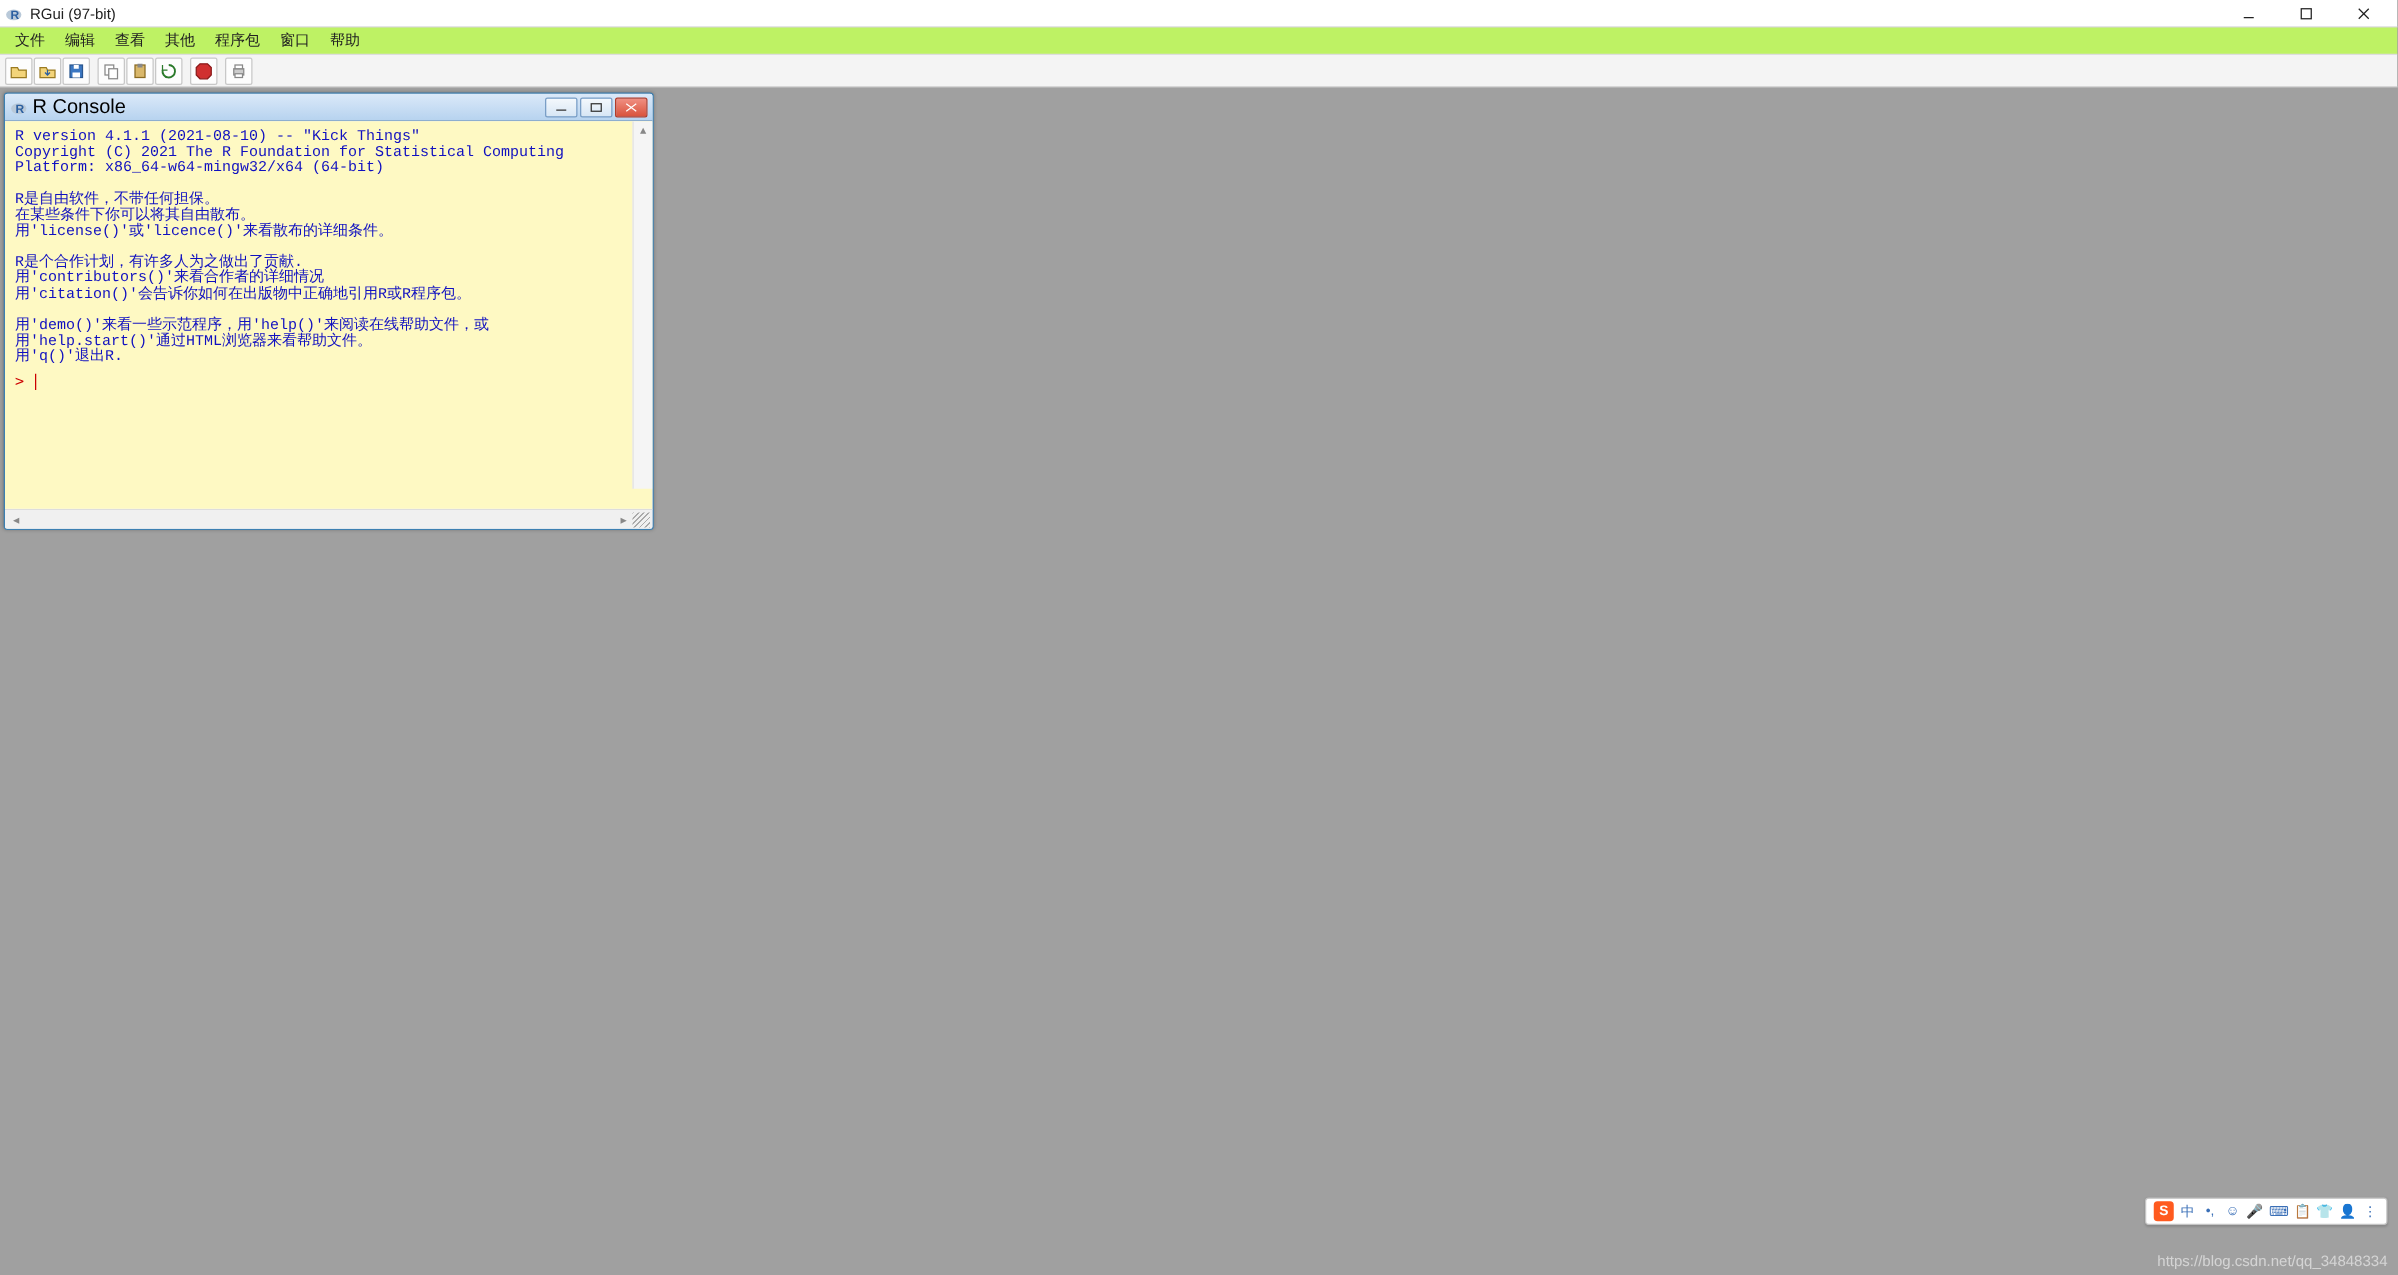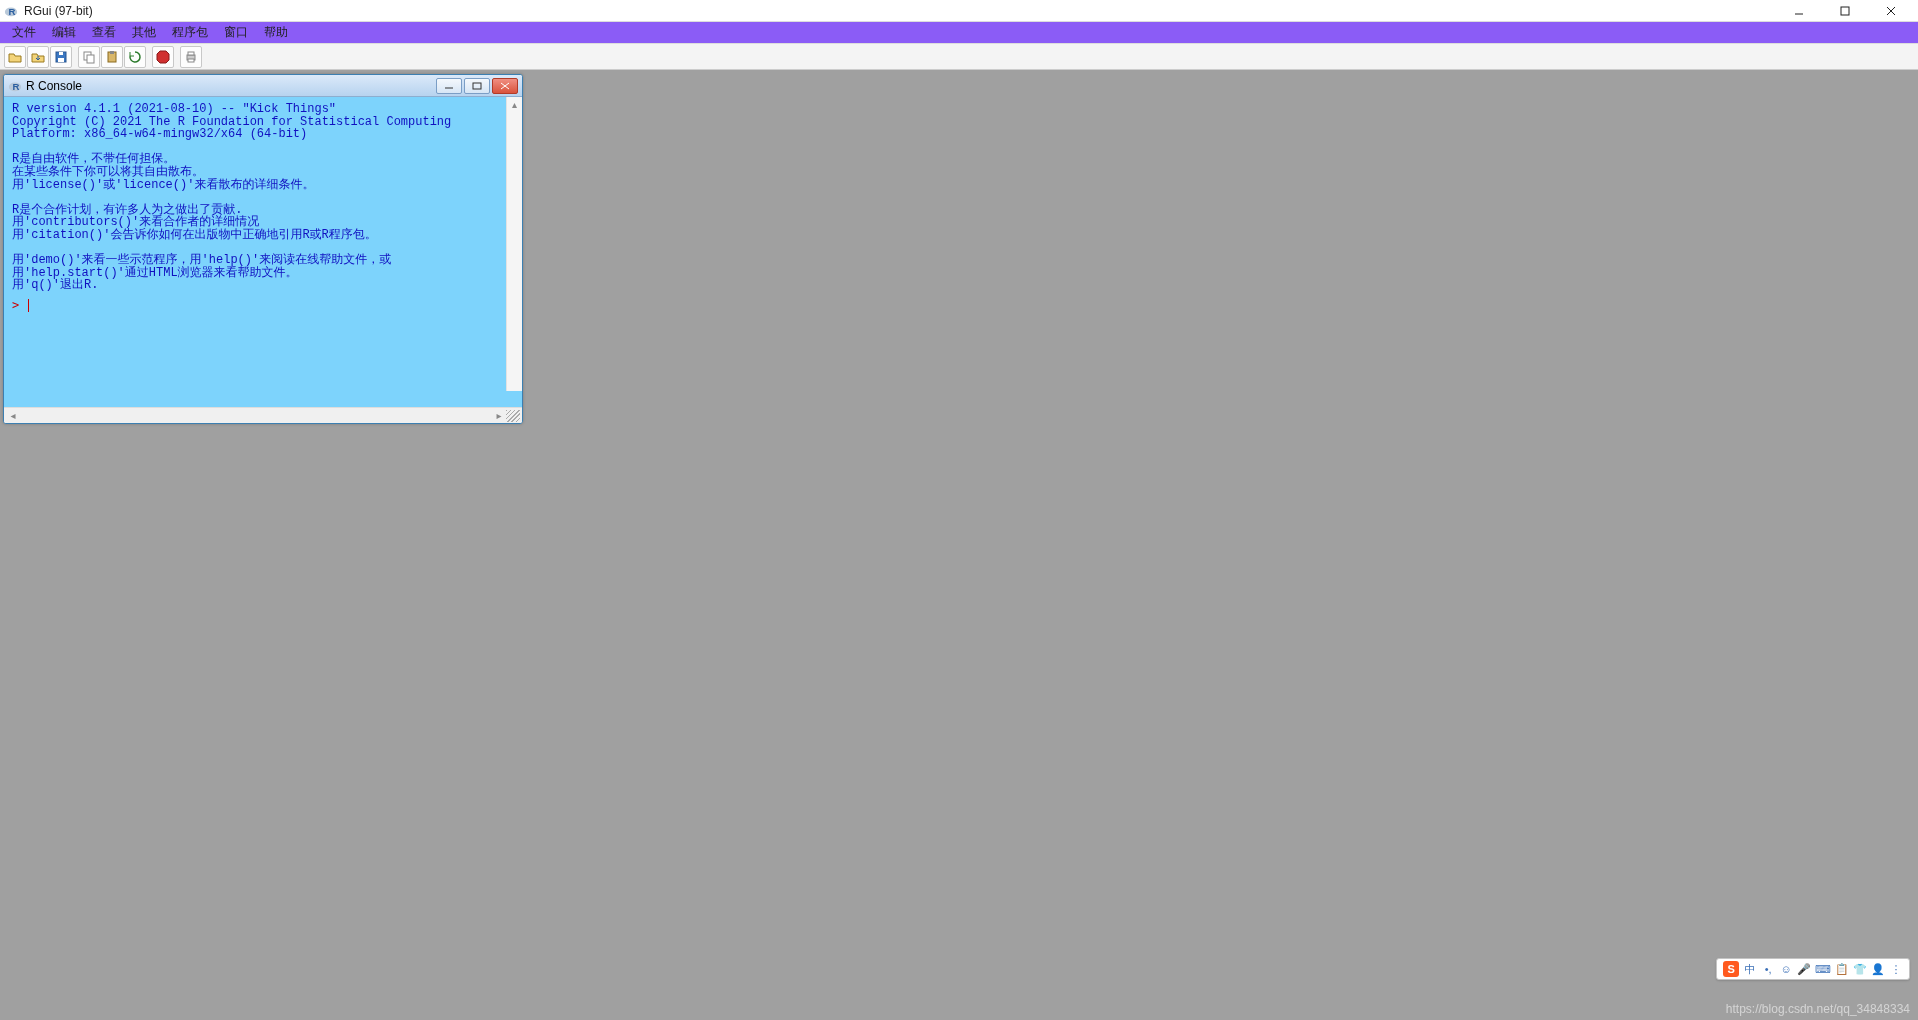--- a/index.html
+++ b/index.html
@@ -12,21 +12,21 @@
 
 .titlebar { height: 22px; background: #fff; display: flex;
   align-items: center; padding: 0 4px; border-bottom: 1px solid #ddd; }
 .titlebar .app-icon { width: 14px; height: 14px; margin-right: 6px; }
 .titlebar .title { flex: 0 0 auto; color: #222; font-size: 12px; }
 .titlebar .spacer { flex: 1; }
 .winbtn { width: 46px; height: 20px; display: flex; align-items: center;
   justify-content: center; color: #333; }
 
 
-.menubar { height: 22px; background: #8b5cf6; display: flex;
+.menubar { height: 22px; background: #bef264; display: flex;
   align-items: center; padding: 0 4px; border-bottom: 1px solid #ddd; }
 .menu-item { padding: 2px 8px; color: #222; font-size: 12px; }
 
 
 .toolbar { height: 26px; background: #f4f4f4; display: flex;
   align-items: center; padding: 0 4px; border-bottom: 1px solid #ccc;
   gap: 1px; }
 .tool-btn { width: 22px; height: 22px; display: flex; align-items: center;
   justify-content: center; border: 1px solid #c8c8c8; background: #fdfdfd;
   border-radius: 2px; }
@@ -38,31 +38,31 @@
 
 .child-window { position: absolute; left: 3px; top: 4px; width: 520px;
   height: 350px; background: #fff; border: 1px solid #3c7fb1;
   box-shadow: 0 0 3px rgba(0,0,0,.25); display: flex; flex-direction: column;
   border-radius: 3px; overflow: hidden; }
 .child-titlebar { height: 22px;
   background: linear-gradient(#dbe9f9, #b7d3ef);
   display: flex; align-items: center; padding: 0 4px;
   border-bottom: 1px solid #8daecf; }
 .child-titlebar .app-icon { width: 14px; height: 14px; margin-right: 4px; }
-.child-titlebar .title { flex: 0 0 auto; font-size: 12px; color: #000; }
+.child-titlebar .title { flex: 0 0 auto; font-size: 16px; color: #000; }
 .child-titlebar .spacer { flex: 1; }
 .child-winbtn { width: 26px; height: 16px; display: flex;
   align-items: center; justify-content: center; border: 1px solid #7a9ec6;
   background: linear-gradient(#f4f8fc,#d7e6f5); margin-left: 2px;
   border-radius: 2px; font-size: 10px; }
 .child-winbtn.close { background: linear-gradient(#f08f82,#d9533c);
   border-color: #b23b28; color: #fff; }
 
 .console-body { flex: 1; padding: 6px 8px 4px 8px; overflow: hidden;
-  position: relative; background: #7dd3fc; }
+  position: relative; background: #fef9c3; }
 .console-text { font-family: Consolas, "Courier New", monospace;
   font-size: 12px; line-height: 1.05; color: #1010c0;
   white-space: pre; }
 .prompt-line { font-family: Consolas, monospace; font-size: 12px;
   color: #c00; margin-top: 6px; }
 .prompt-line .cursor { display: inline-block; width: 1px; height: 13px;
   background: #c00; vertical-align: middle; margin-left: 2px;
   animation: blink 1s steps(1) infinite; }
 @keyframes blink { 50% { opacity: 0; } }
 

